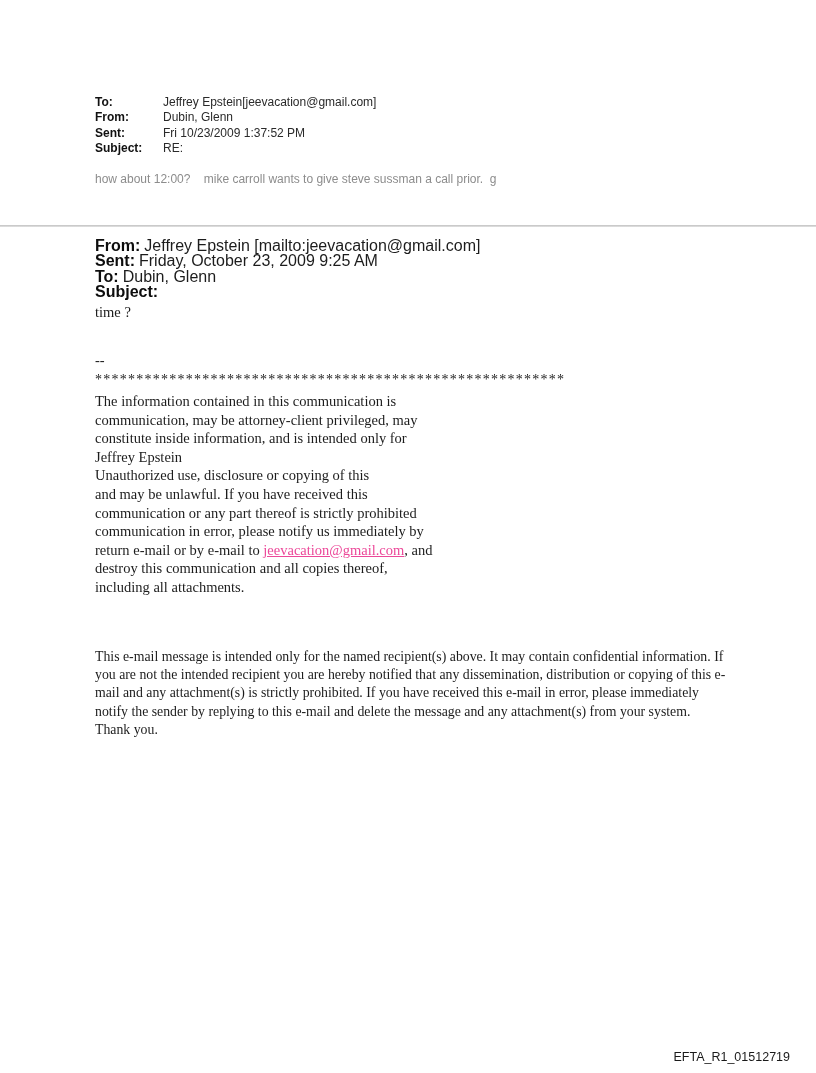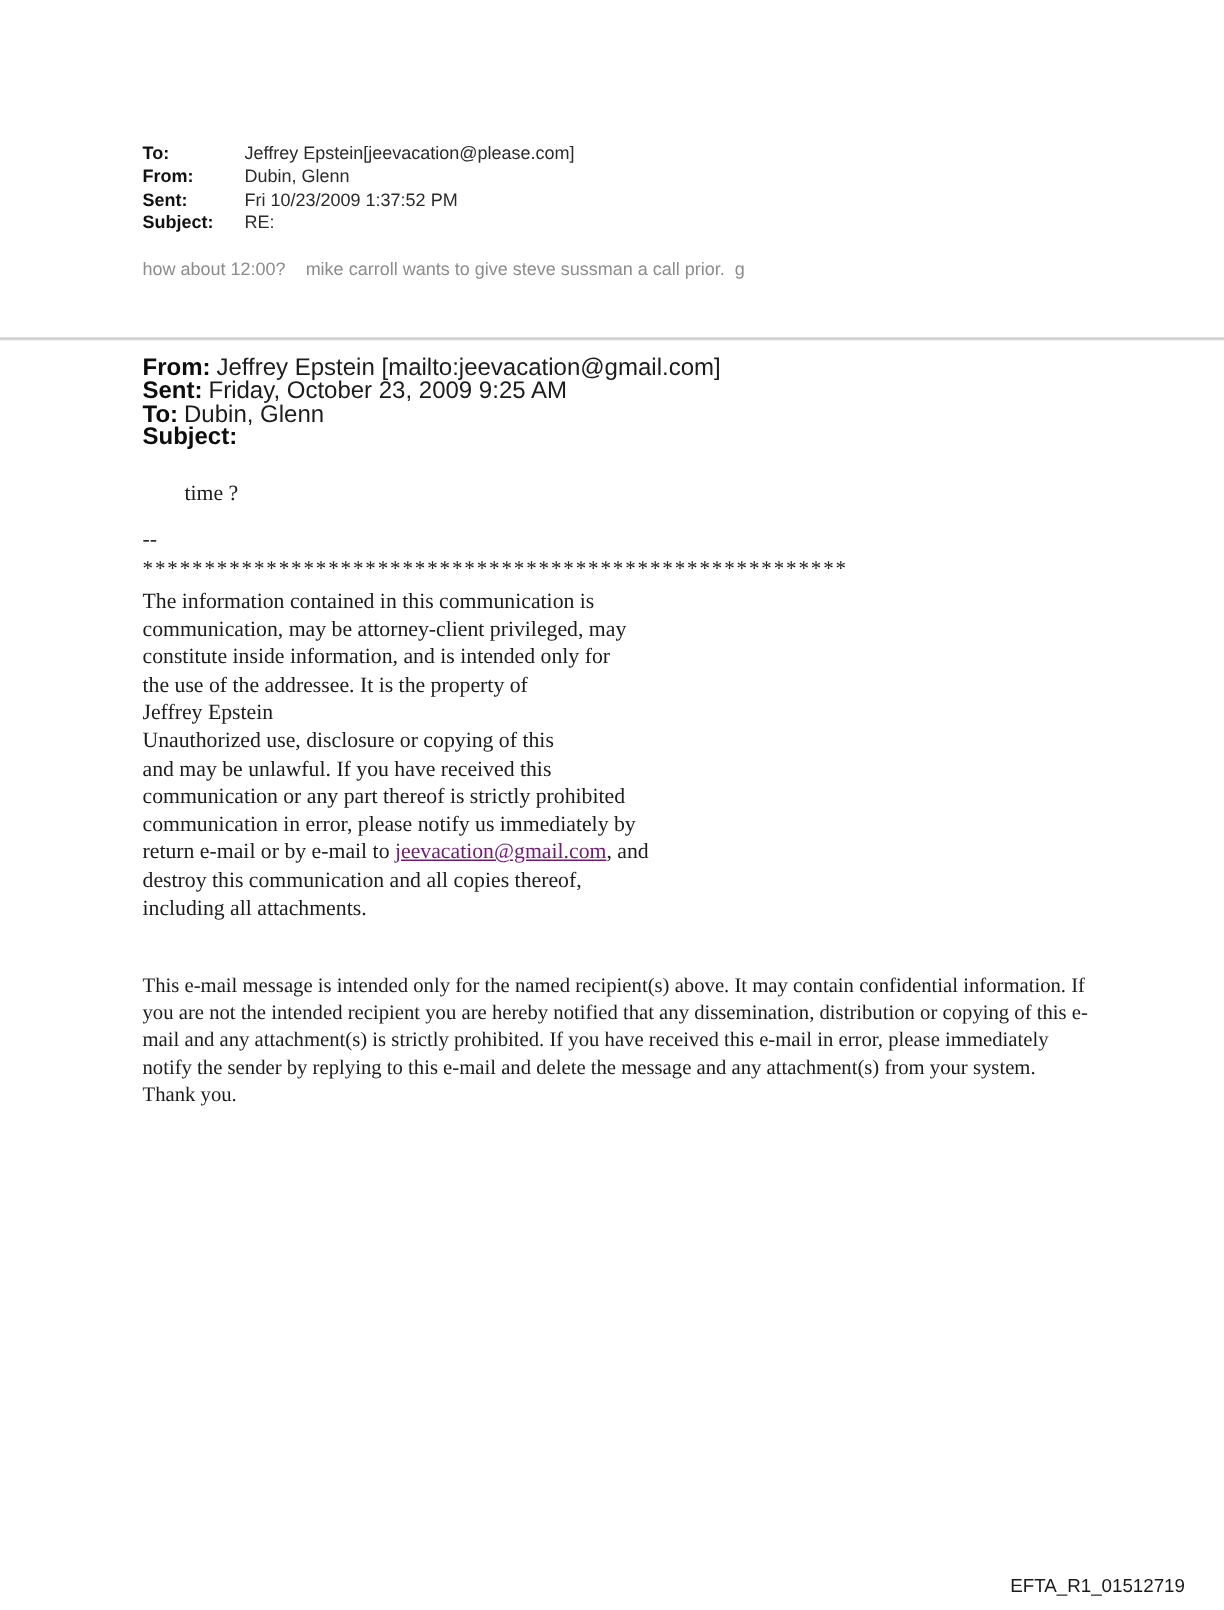--- a/index.html
+++ b/index.html
@@ -72,24 +72,23 @@
     margin-right: 4px;
   }
 
   
   .serif {
     font-family: "Liberation Serif", serif;
     color: #1c1c1c;
   }
   .msg {
     position: absolute;
-    top: 321px;
+    top: 304px;
     left: 95px;
     font-size: 14.5px;
-    margin-left: 28px;
   }
   .sig-dashes {
     position: absolute;
     top: 352px;
     left: 95px;
     font-size: 14.5px;
   }
   .stars {
     position: absolute;
     top: 372px;
@@ -100,21 +99,21 @@
   }
   .disclaimer {
     position: absolute;
     top: 392px;
     left: 95px;
     font-size: 14.5px;
     line-height: 18.6px;
     white-space: nowrap;
   }
   .disclaimer a {
-    color: #701a75;
+    color: #ec4899;
     text-decoration: underline;
   }
 
   
   .footer-para {
     position: absolute;
     top: 648px;
     left: 95px;
     width: 632px;
     font-size: 13.8px;
@@ -132,21 +131,21 @@
   }
 </style>
 </head>
 <body>
 
 <div class="page">
 
   <div class="hdr1">
     <div class="hdr1-row">
       <span class="hdr1-label">To:</span>
-      <span class="hdr1-value">Jeffrey Epstein[jeevacation@please.com]</span>
+      <span class="hdr1-value">Jeffrey Epstein[jeevacation@gmail.com]</span>
     </div>
     <div class="hdr1-row">
       <span class="hdr1-label">From:</span>
       <span class="hdr1-value">Dubin, Glenn</span>
     </div>
     <div class="hdr1-row">
       <span class="hdr1-label">Sent:</span>
       <span class="hdr1-value">Fri 10/23/2009 1:37:52 PM</span>
     </div>
     <div class="hdr1-row">
@@ -175,21 +174,20 @@
   </div>
 
   <div class="msg serif">time ?</div>
   <div class="sig-dashes serif">--</div>
   <div class="stars serif">*********************************************************</div>
 
   <div class="disclaimer serif">
     <div>The information contained in this communication is</div>
     <div>communication, may be attorney-client privileged, may</div>
     <div>constitute inside information, and is intended only for</div>
-    <div>the use of the addressee. It is the property of</div>
     <div>Jeffrey Epstein</div>
     <div>Unauthorized use, disclosure or copying of this</div>
     <div>and may be unlawful. If you have received this</div>
     <div>communication or any part thereof is strictly prohibited</div>
     <div>communication in error, please notify us immediately by</div>
     <div>
       <span>return e-mail or by e-mail to </span><a href="#">jeevacation@gmail.com</a><span>, and</span>
     </div>
     <div>destroy this communication and all copies thereof,</div>
     <div>including all attachments.</div>

